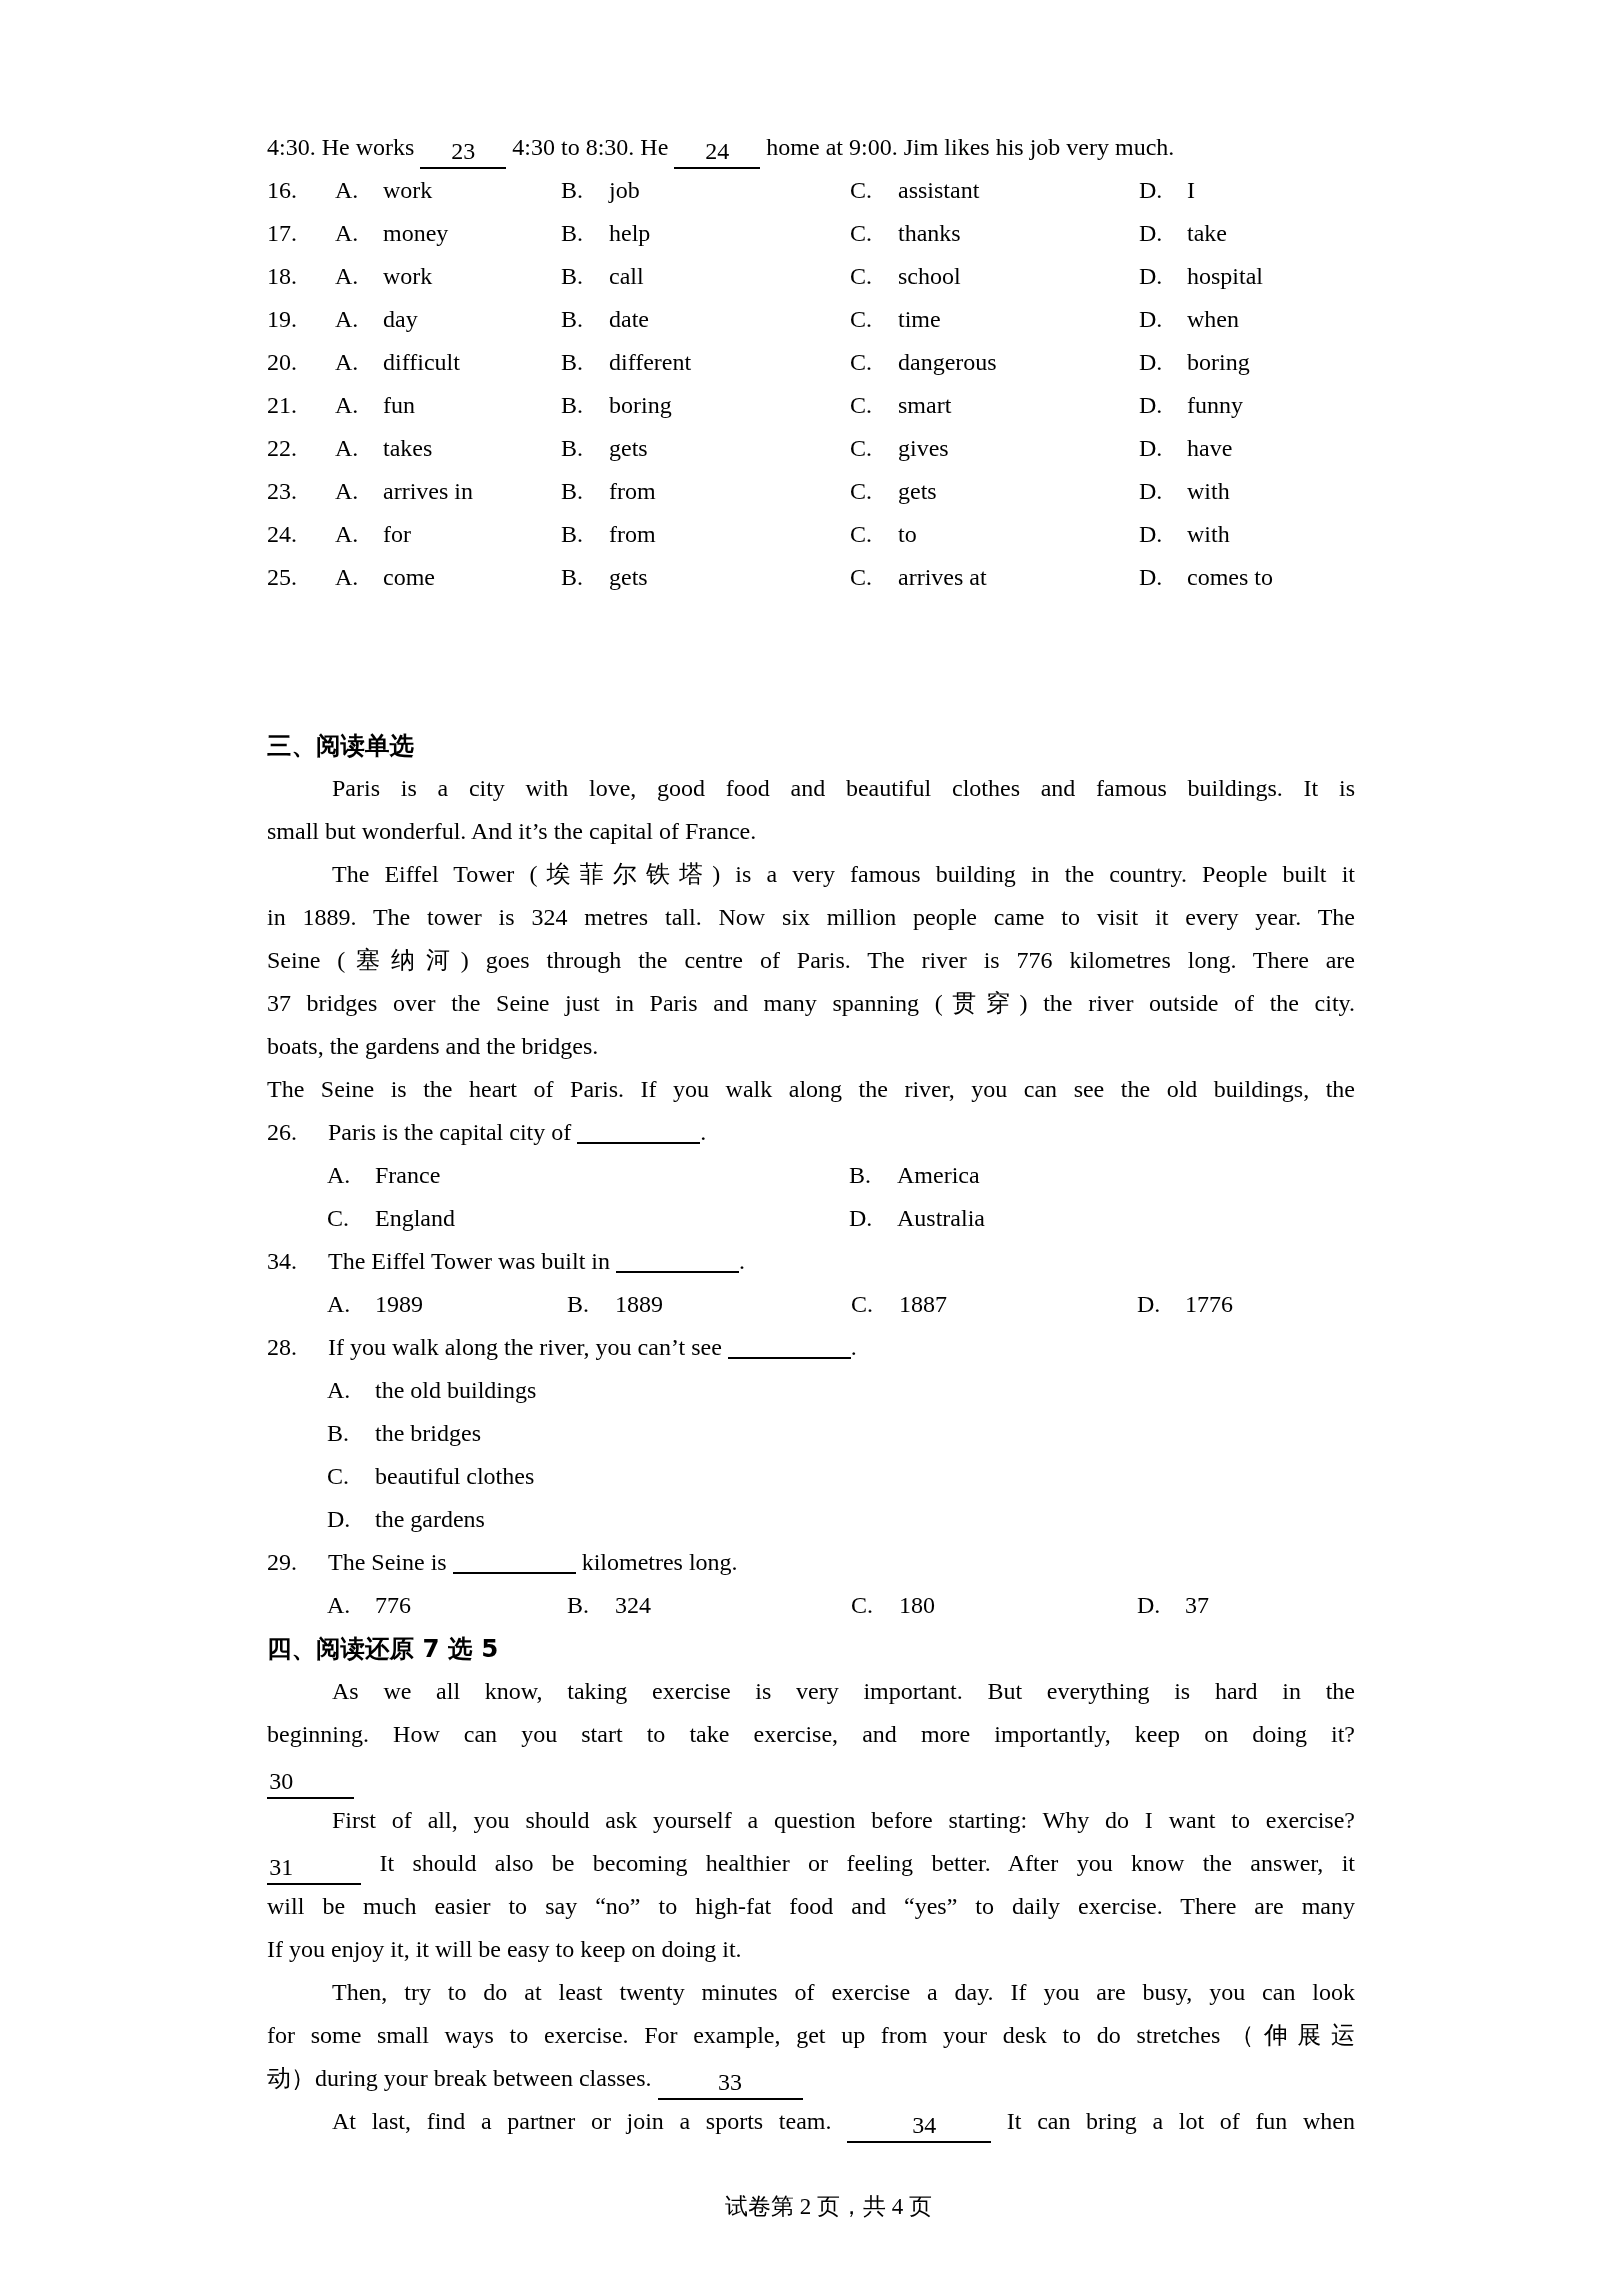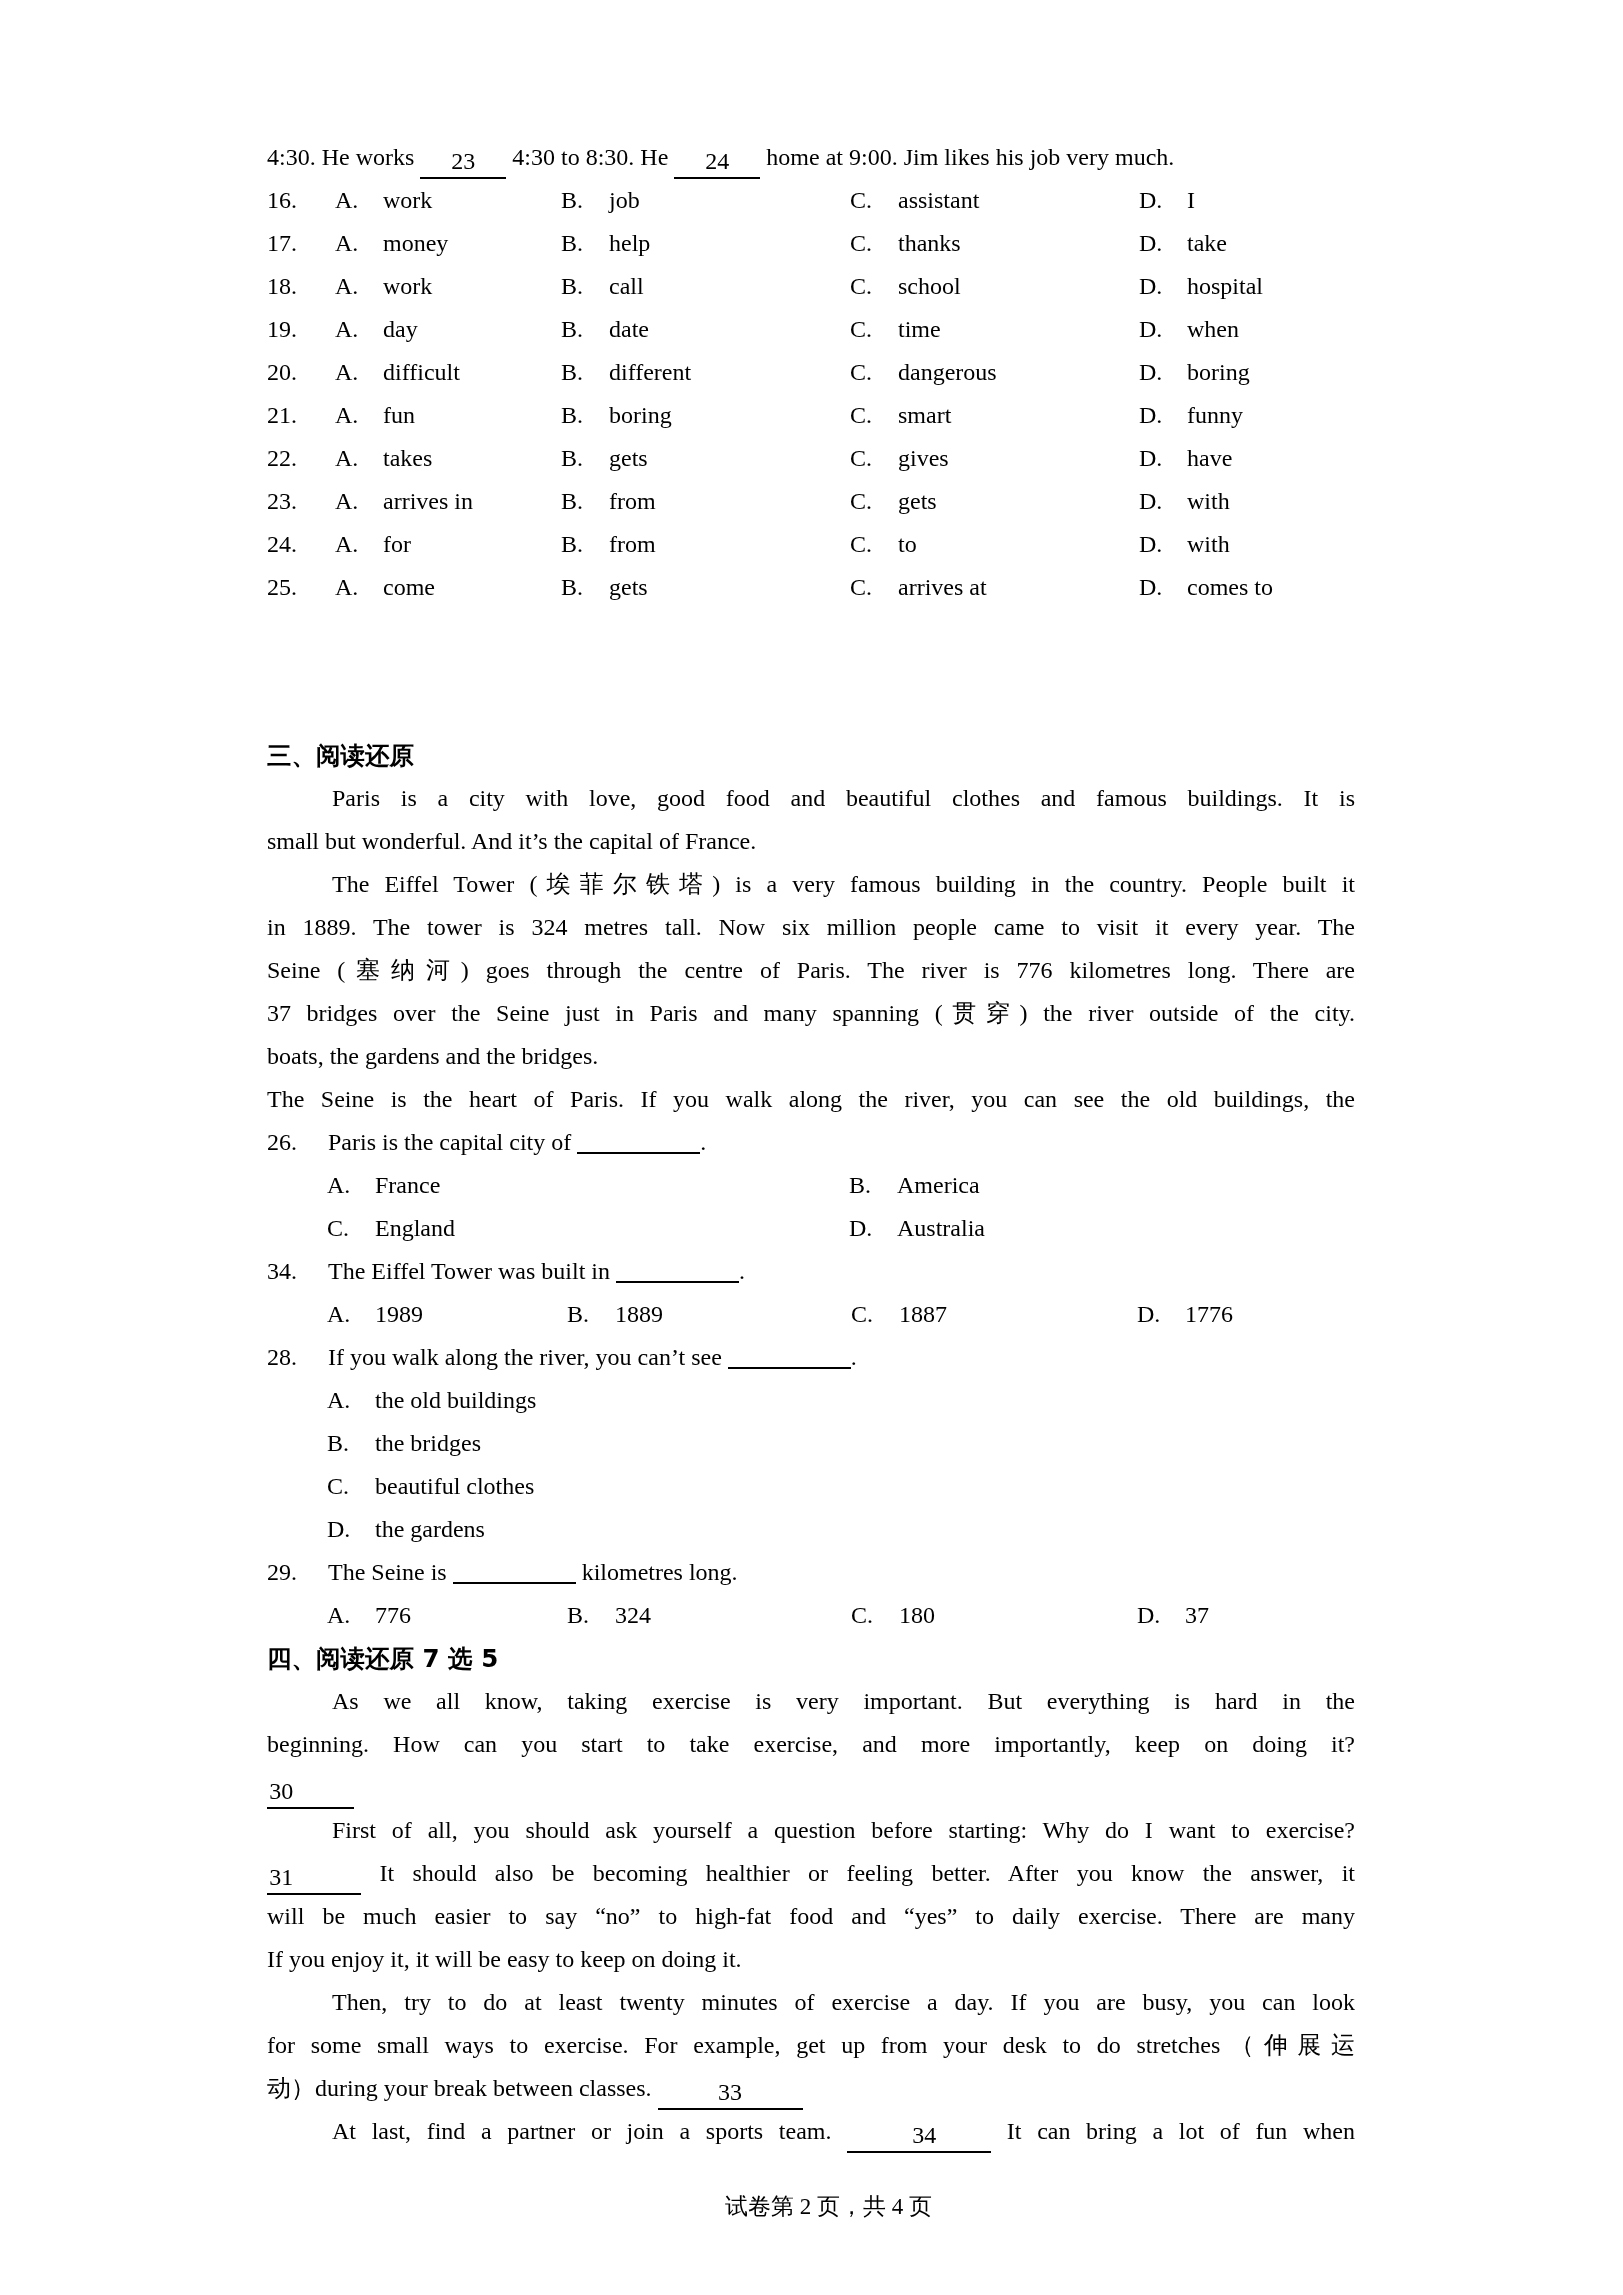--- a/index.html
+++ b/index.html
@@ -4,21 +4,21 @@
 <style>
   html,body { margin:0; padding:0; background:#ffffff; }
   .page {
     position:relative;
     width:1623px; height:2295px;
     background:#ffffff; color:#000000;
     font-family:"Liberation Serif","DejaVu Serif",serif;
     font-size:24px;
     overflow:hidden;
   }
-  .content { position:absolute; left:267px; top:136px; width:1088px; }
+  .content { position:absolute; left:267px; top:126px; width:1088px; }
   .ln { line-height:43px; min-height:43px; }
   .j  { text-align:justify; text-align-last:justify; }
   .ind{ text-indent:65px; }
   .heading {
     font-weight:bold;
     font-family:"DejaVu Sans","Liberation Sans",sans-serif;
     font-size:24.5px;
   }
   .crow { display:grid; grid-template-columns:68px 226px 289px 289px 1fr; line-height:43px; min-height:43px; }
   .optrow4 { display:grid; grid-template-columns:240px 284px 286px 1fr; padding-left:60px; line-height:43px; min-height:43px; }
@@ -126,21 +126,21 @@
     <div class="crow">
       <span>25.</span>
       <span class="opt"><span class="letter">A.</span><span>come</span></span>
       <span class="opt"><span class="letter">B.</span><span>gets</span></span>
       <span class="opt"><span class="letter">C.</span><span>arrives at</span></span>
       <span class="opt"><span class="letter">D.</span><span>comes to</span></span>
     </div>
 
     <div class="spacer"></div>
 
-    <div class="ln heading">三、阅读还原</div>
+    <div class="ln heading">三、阅读单选</div>
 
     <div class="ln j ind">Paris is a city with love, good food and beautiful clothes and famous buildings. It is</div>
     <div class="ln">small but wonderful. And it’s the capital of France.</div>
     <div class="ln j ind">The Eiffel Tower (埃菲尔铁塔) is a very famous building in the country. People built it</div>
     <div class="ln j">in 1889. The tower is 324 metres tall. Now six million people came to visit it every year. The</div>
     <div class="ln j">Seine (塞纳河) goes through the centre of Paris. The river is 776 kilometres long. There are</div>
     <div class="ln j">37 bridges over the Seine just in Paris and many spanning (贯穿) the river outside of the city.</div>
     <div class="ln">boats, the gardens and the bridges.</div>
     <div class="ln j">The Seine is the heart of Paris. If you walk along the river, you can see the old buildings, the</div>
 

